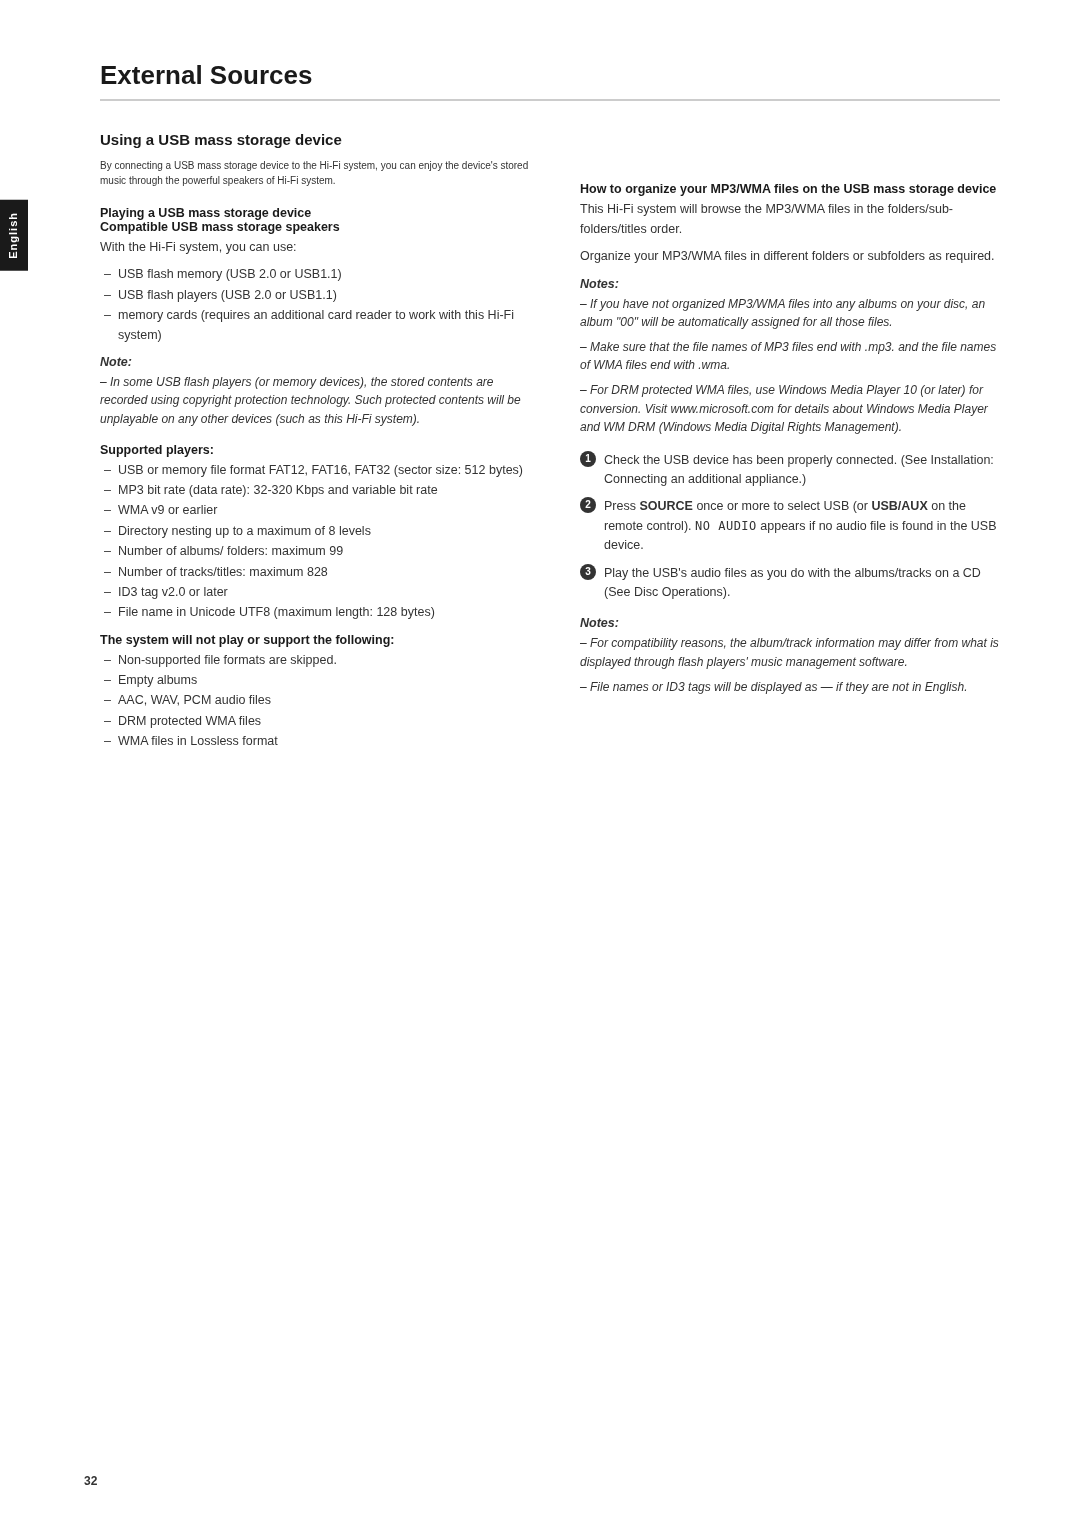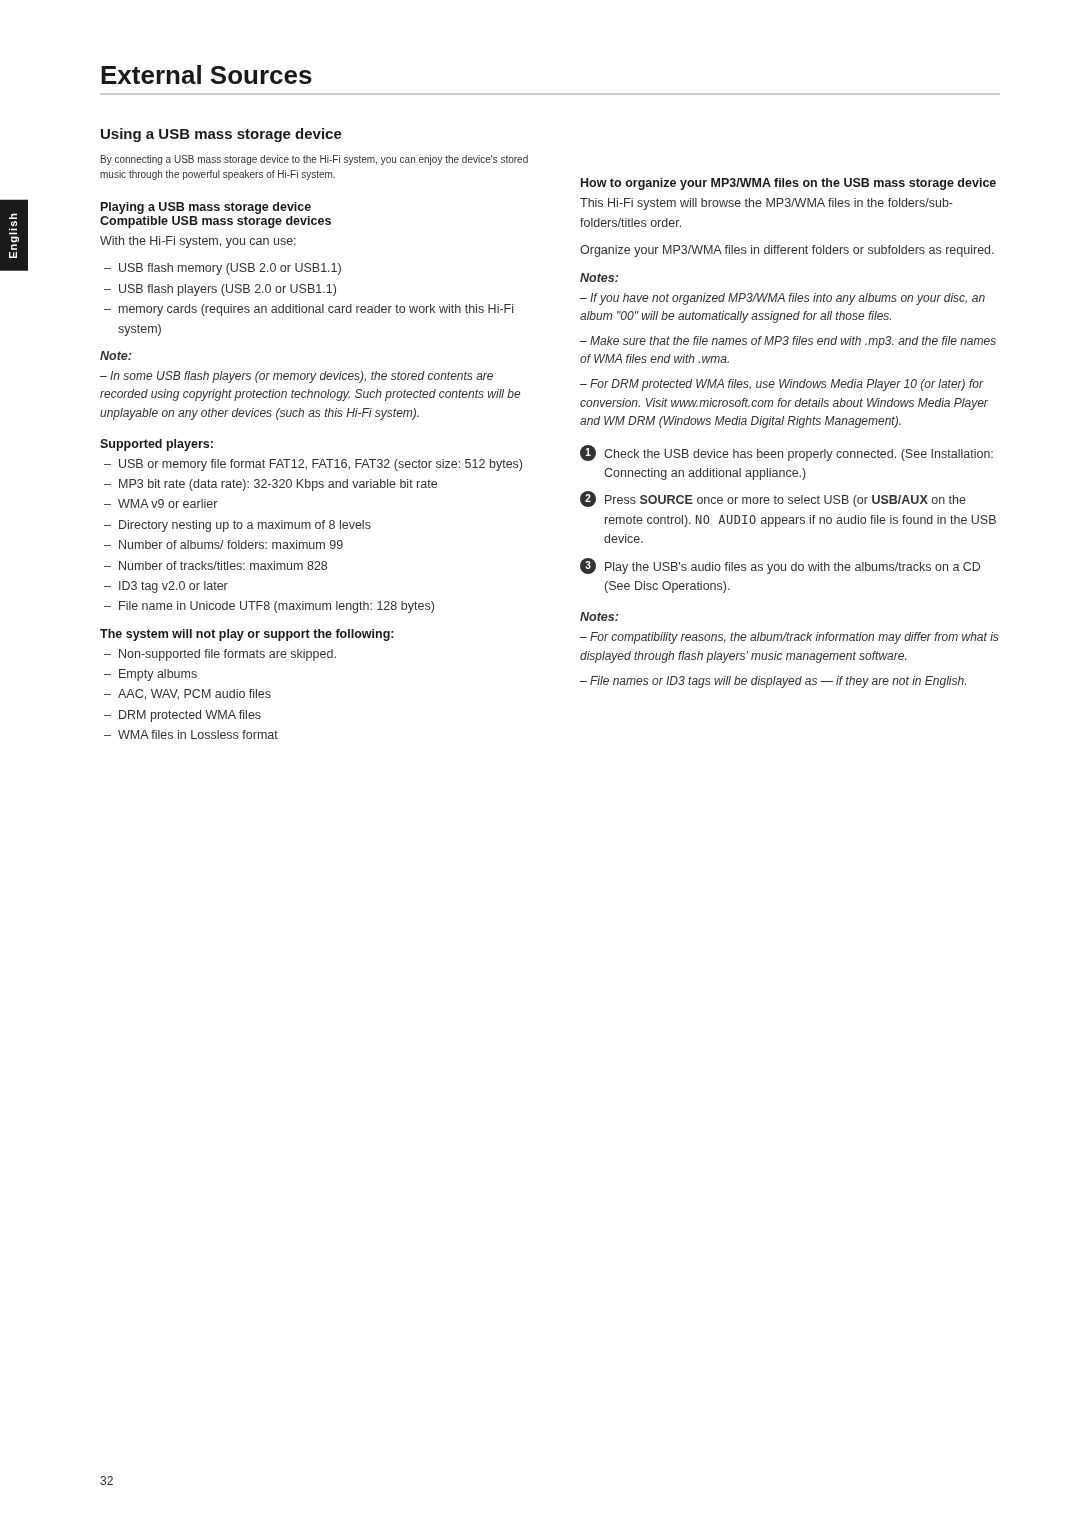--- a/index.html
+++ b/index.html
@@ -39,21 +39,21 @@
       padding: 12px 7px;
       letter-spacing: 1px;
       text-align: center;
     }
 
     .page-title {
       font-size: 26px;
       font-weight: bold;
       color: #1a1a1a;
       border-bottom: 2px solid #cccccc;
-      padding-bottom: 2px;
+      padding-bottom: 8px;
       margin-bottom: 30px;
     }
 
     .content-wrapper {
       display: flex;
       gap: 40px;
       align-items: center;
     }
 
     .left-column {
@@ -173,23 +173,24 @@
 
     .monospace {
       font-family: monospace;
       font-size: 12px;
       letter-spacing: 0.5px;
     }
 
     .page-number {
       position: absolute;
       bottom: 40px;
-      left: 100px;
+      left: 84px;
       font-size: 12px;
       color: #333333;
+      font-weight: bold;
     }
   </style>
 </head>
 <body>
 
 <div class="page-container">
 
   <div class="sidebar-tab">
     <span>English</span>
   </div>
@@ -199,21 +200,21 @@
   <div class="content-wrapper">
 
     <div class="left-column">
 
       <h2 class="section-title">Using a USB mass storage device</h2>
 
       <p class="intro-text">By connecting a USB mass storage device to the Hi-Fi system, you can enjoy the device's stored music through the powerful speakers of Hi-Fi system.</p>
 
       <p class="subsection-title">
         <span>Playing a USB mass storage device</span><br>
-        <span>Compatible USB mass storage devices</span>
+        <span>Compatible USB mass storage speakers</span>
       </p>
 
       <p class="body-text">With the Hi-Fi system, you can use:</p>
 
       <ul class="bullet-list">
         <li>USB flash memory (USB 2.0 or USB1.1)</li>
         <li>USB flash players (USB 2.0 or USB1.1)</li>
         <li>memory cards (requires an additional card reader to work with this Hi-Fi system)</li>
       </ul>
 

